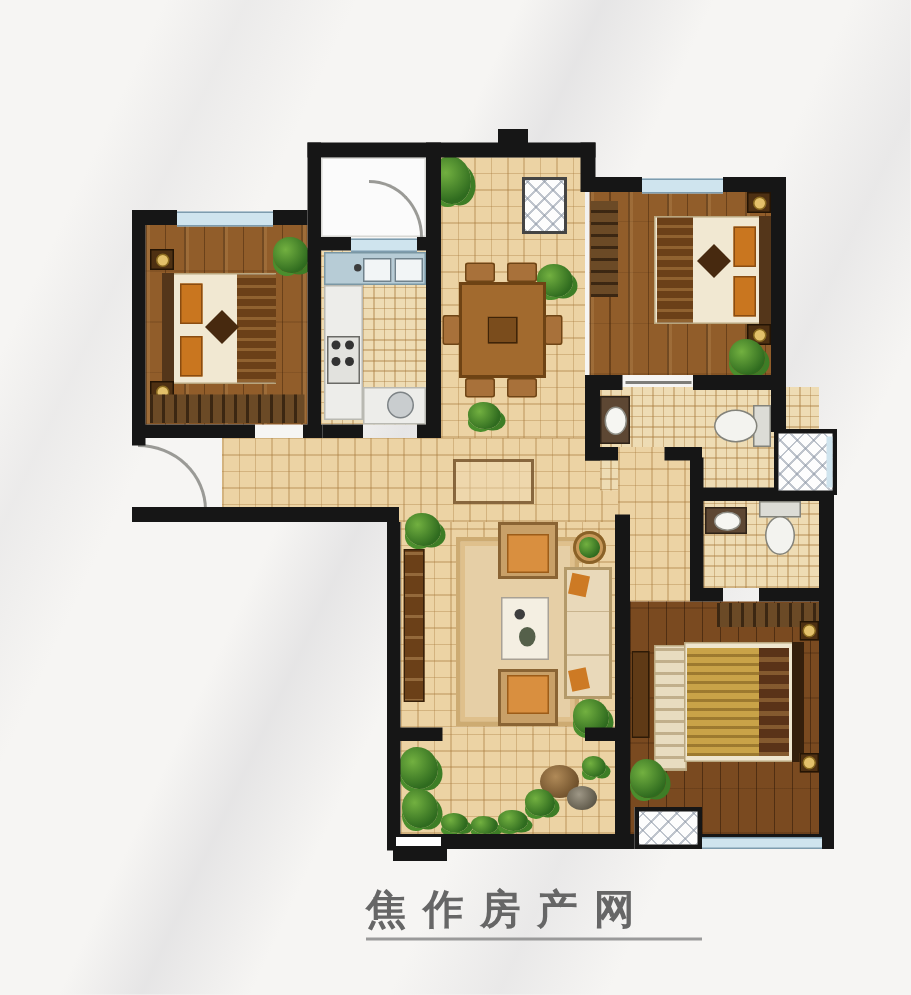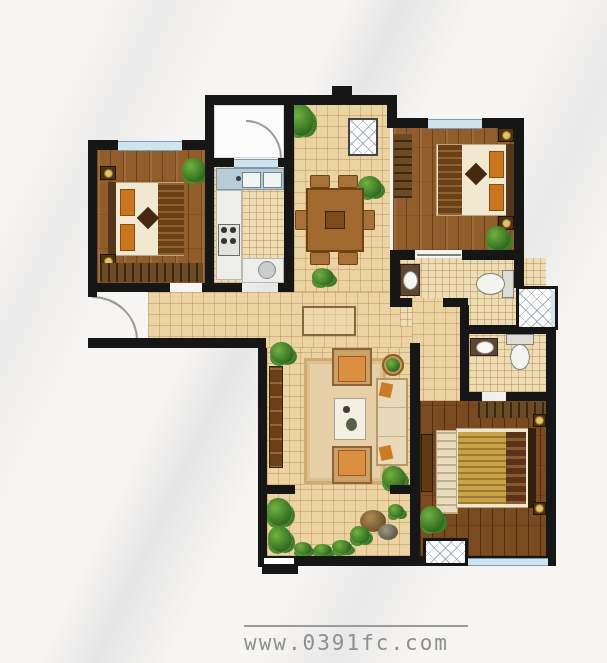--- a/index.html
+++ b/index.html
@@ -245,15 +245,15 @@
   <div class="wall" style="left:412px;top:556px;width:144px;height:10px"></div>
   <div class="window" style="left:468px;top:558px;width:80px;height:6px"></div>
   <div class="hatch" style="left:423px;top:538px;width:39px;height:22px"></div>
   <div class="wall" style="left:332px;top:86px;width:20px;height:10px"></div>
   <div class="wall" style="left:262px;top:566px;width:36px;height:8px"></div>
 
 </div>
 
 <div class="abs" style="left:0;top:575px;width:607px;height:88px">
 
+  <div class="logo-title" style="left:244px;top:13px">焦作房产网</div>
   <div class="abs" style="left:244px;top:50px;width:224px;height:2px;background:#9a9a9a"></div>
-  <div class="logo-url" style="left:244px;top:56px">www.0391fc.com</div>
 </div>
 
 </body></html>

